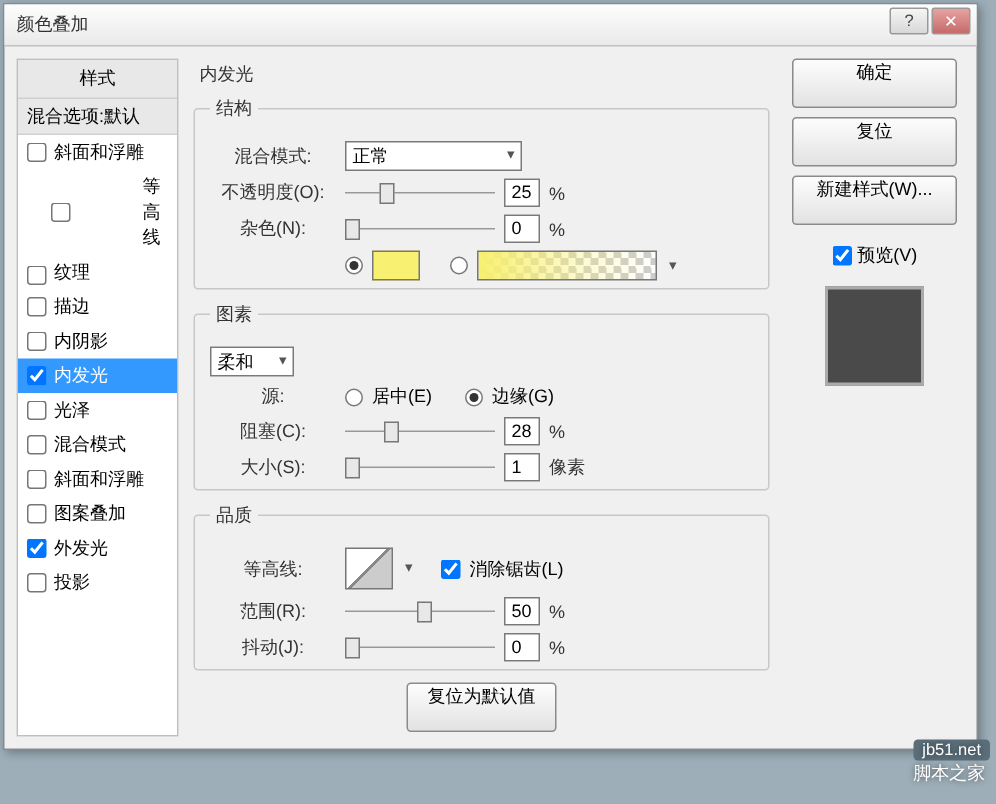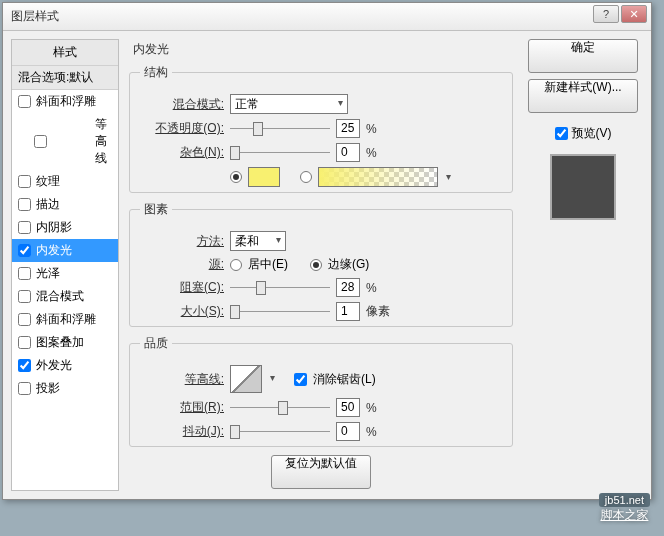--- a/index.html
+++ b/index.html
@@ -15,51 +15,51 @@
 .left-header { background: #e8e8e8; padding: 4px 6px; border-bottom: 1px solid #d0d0d0; text-align: center; }
 .row { display: flex; align-items: center; padding: 3px 6px; gap: 5px; }
 .row input[type=checkbox] { width: 13px; height: 13px; }
 .row.selected { background: #3399ff; color: #fff; }
 .row.blend { background: #e8e8e8; border-bottom: 1px solid #d0d0d0; }
 .center { flex: 1; }
 .center-title { padding: 2px 4px 6px; color: #333; }
 fieldset { border: 1px solid #c8c8c8; border-radius: 3px; margin-bottom: 8px; padding: 8px 10px 0; }
 legend { padding: 0 4px; color: #333; }
 .frow { display: flex; align-items: center; gap: 6px; margin: 5px 0; }
-.flabel { width: 84px; text-align: right; color: #333; text-decoration: underline; }
+.flabel { width: 84px; text-align: center; color: #333; }
 .select { border: 1px solid #7a7a7a; background: #fff; height: 20px; padding: 1px 14px 1px 4px; position: relative; min-width: 100px; }
 .select::after { content: "▾"; position: absolute; right: 4px; top: 2px; font-size: 10px; color: #555; }
 .select.sm { min-width: 56px; }
 .slider { flex: 0 0 100px; height: 18px; position: relative; }
 .slider::before { content: ""; position: absolute; left: 0; right: 0; top: 8px; border-top: 1px solid #999; }
 .thumb { position: absolute; top: 2px; width: 10px; height: 14px; background: #e8e8e8; border: 1px solid #777; }
 .num { width: 24px; height: 19px; border: 1px solid #7a7a7a; background: #fff; text-align: left; padding: 1px 4px; }
 .unit { color: #333; }
 .radio { width: 12px; height: 12px; border: 1px solid #777; border-radius: 50%; background: #fff; display: inline-flex; align-items: center; justify-content: center; }
 .radio.checked::after { content: ""; width: 6px; height: 6px; border-radius: 50%; background: #333; }
 .swatch { width: 32px; height: 20px; border: 1px solid #777; }
 .grad { width: 120px; height: 20px; border: 1px solid #777; background: linear-gradient(to right, #f8f070 0%, rgba(248,240,112,0.3) 60%, rgba(248,240,112,0) 100%), repeating-conic-gradient(#ccc 0% 25%, #fff 0% 50%) 0/10px 10px; position: relative; }
 .grad::after { content: "▾"; position: absolute; right: -14px; top: 3px; font-size: 10px; color: #555; }
 .contour { width: 32px; height: 28px; border: 1px solid #777; background: linear-gradient(135deg,#fff 0%,#fff 48%,#888 48%,#888 52%,#ccc 52%); position: relative; }
 .contour::after { content: "▾"; position: absolute; right: -14px; top: 6px; font-size: 10px; color: #555; }
 .btnbar { display: flex; gap: 8px; justify-content: center; margin-top: 4px; }
-.pushbtn { border: 1px solid #8a8a8a; background: linear-gradient(#fdfdfd,#e2e2e2); border-radius: 3px; height: 33px; padding: 16px 12px; display: inline-flex; align-items: flex-end; justify-content: center; min-width: 100px; }
+.pushbtn { border: 1px solid #8a8a8a; background: linear-gradient(#fdfdfd,#e2e2e2); border-radius: 3px; height: 33px; padding: 0 12px; display: inline-flex; align-items: flex-start; justify-content: center; min-width: 100px; }
 .right { width: 120px; display: flex; flex-direction: column; gap: 6px; align-items: center; }
 .right .pushbtn { width: 110px; min-width: 0; }
 .preview-box { width: 66px; height: 66px; border: 2px solid #aaa; background: #4a4a4a; margin-top: 6px; }
 .chk { display: flex; align-items: center; gap: 4px; margin-top: 6px; }
-.watermark { position: absolute; right: 14px; bottom: 12px; color: #fff; text-align: center; font-size: 13px; text-shadow: 0 0 4px rgba(0,0,0,0.6); text-decoration: underline; }
+.watermark { position: absolute; right: 4px; bottom: 12px; color: #fff; text-align: left; font-size: 13px; text-shadow: 0 0 4px rgba(0,0,0,0.6); }
 .watermark .sub { font-size: 11px; background: #5b6f7a; border-radius: 3px; padding: 1px 6px; display: inline-block; }
 </style>
 </head>
 <body>
 
 <div class="dialog">
   <div class="titlebar">
-    <span class="title">图层样式</span>
+    <span class="title">颜色叠加</span>
     <div class="winbtns">
       <div class="winbtn">?</div>
       <div class="winbtn close">✕</div>
     </div>
   </div>
   <div class="body">
 
     <div class="left">
       <div class="left-header">样式</div>
       <div class="row blend">
@@ -67,21 +67,21 @@
       </div>
       <div id="style-list">
           <div class="row">
             <input type="checkbox" style="">
             <span>斜面和浮雕</span>
           </div>
           <div class="row" style="padding-left: 22px; gap: 48px;">
             <input type="checkbox" style="">
             <span>等高线</span>
           </div>
-          <div class="row" style="">
+          <div class="row" style=" align-items: flex-end;">
             <input type="checkbox" style="">
             <span>纹理</span>
           </div>
           <div class="row">
             <input type="checkbox" style="">
             <span>描边</span>
           </div>
           <div class="row">
             <input type="checkbox" style="">
             <span>内阴影</span>
@@ -148,21 +148,20 @@
           <div class="swatch" style="background:#f8f070"></div>
           <span style="width:8px"></span>
           <span class="radio"></span>
           <div class="grad"></div>
         </div>
       </fieldset>
 
       <fieldset>
         <legend>图素</legend>
         <div class="frow">
-          <div class="flabel">方法:</div>
           <div class="select sm"><span>柔和</span></div>
         </div>
         <div class="frow">
           <div class="flabel">源:</div>
           <span class="radio"></span>
           <span>居中(E)</span>
           <span style="width:10px"></span>
           <span class="radio checked"></span>
           <span>边缘(G)</span>
         </div>
@@ -216,20 +215,23 @@
             <span>复位为默认值</span>
           </div>
       </div>
     </div>
 
     <div class="right">
       <div class="pushbtn">
           <span>确定</span>
         </div>
       <div class="pushbtn">
+          <span>复位</span>
+        </div>
+      <div class="pushbtn">
           <span>新建样式(W)...</span>
         </div>
       <div class="chk">
         <input type="checkbox" checked="" style="">
         <span>预览(V)</span>
       </div>
       <div class="preview-box"></div>
     </div>
   </div>
 </div>

